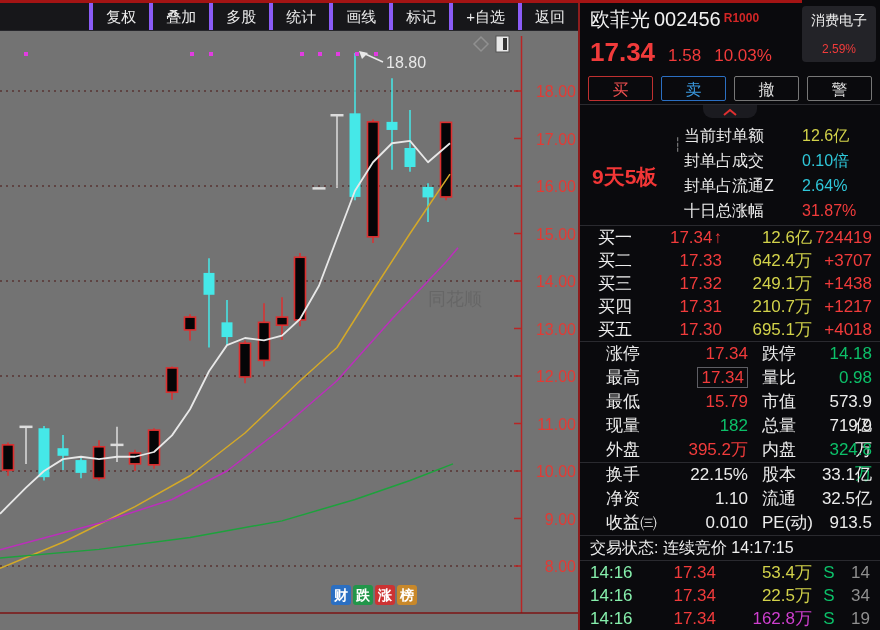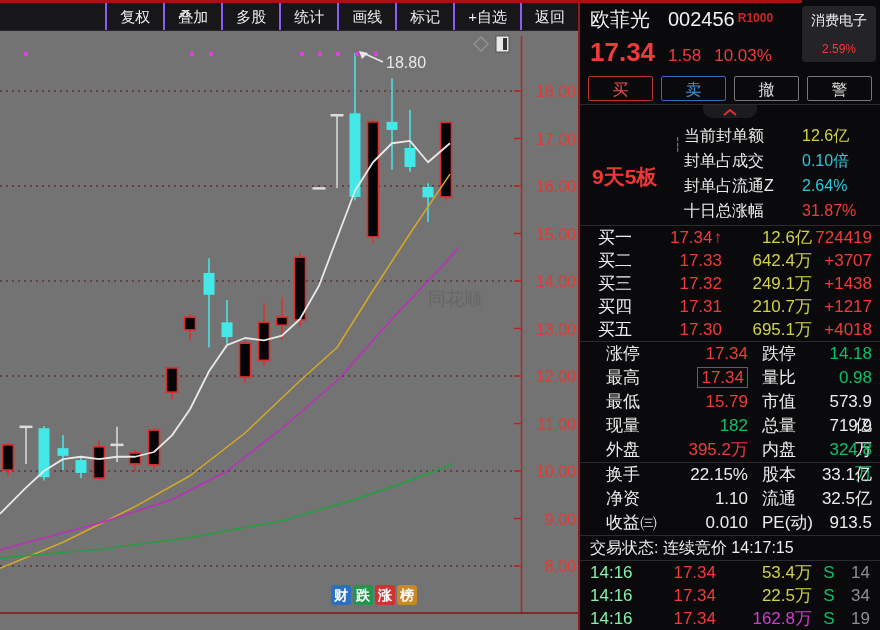--- a/index.html
+++ b/index.html
@@ -4,33 +4,33 @@
 <style>
   html,body{margin:0;padding:0;background:#000;}
   .screen{position:relative;width:880px;height:630px;background:#040406;overflow:hidden;
           font-family:"Liberation Sans","DejaVu Sans",sans-serif;color:#e8e8ec;}
   
   .topstrip{position:absolute;left:0;top:0;width:802px;height:3px;background:#a31414;z-index:30;}
   
   .toolbar{position:absolute;left:0;top:3px;width:578px;height:27px;background:#17171a;
            border-bottom:1px solid #26262b;display:flex;justify-content:flex-end;z-index:20;}
   .tb-item{height:27px;line-height:27px;padding:0 13px;font-size:15px;color:#ececec;
-           border-left:2px solid #8b5cf6;white-space:nowrap;cursor:default;}
+           border-left:4px solid #8b5cf6;white-space:nowrap;cursor:default;}
   
   .chart{position:absolute;left:0;top:0;width:580px;height:630px;background:#737373;}
   .chart svg{position:absolute;left:0;top:0;}
   .wm-badges{position:absolute;left:331px;top:585px;display:flex;gap:2px;z-index:5;}
   .wmb{display:inline-block;width:20px;height:20px;line-height:20px;text-align:center;
        border-radius:3px;color:#fff;font-size:14px;font-weight:bold;}
   
   .panel{position:absolute;left:580px;top:0;width:300px;height:630px;background:#0a0a0d;font-size:17px;}
   .pborder{position:absolute;left:578px;top:0;width:2px;height:630px;background:#8d1d1d;z-index:25;}
   .hdr{position:relative;height:72px;}
   .hd-top{padding:6px 0 0 10px;font-size:20px;color:#f2f2f2;white-space:nowrap;}
-  .hd-code{margin-left:18px;}
+  .hd-code{margin-left:4px;}
   .hd-tag{margin-left:3px;font-size:12px;color:#d22626;font-weight:bold;vertical-align:4px;}
   .hd-price{display:flex;align-items:baseline;gap:13px;padding-left:10px;margin-top:4px;}
   .hd-last{font-size:26px;font-weight:bold;color:#f13b3b;}
   .hd-chg,.hd-pct{font-size:17px;color:#f13b3b;}
   .sector{position:absolute;right:4px;top:6px;width:74px;height:56px;background:#232328;border-radius:4px;
           display:flex;flex-direction:column;align-items:center;justify-content:center;gap:12px;}
   .sector .sname{font-size:14px;color:#ececec;}
   .sector .spct{font-size:12px;color:#f13b3b;}
   .actions{display:flex;gap:8px;padding:4px 8px 0 8px;height:28px;}
   .abtn{flex:1;height:25px;line-height:25px;text-align:center;font-size:16px;background:transparent;

